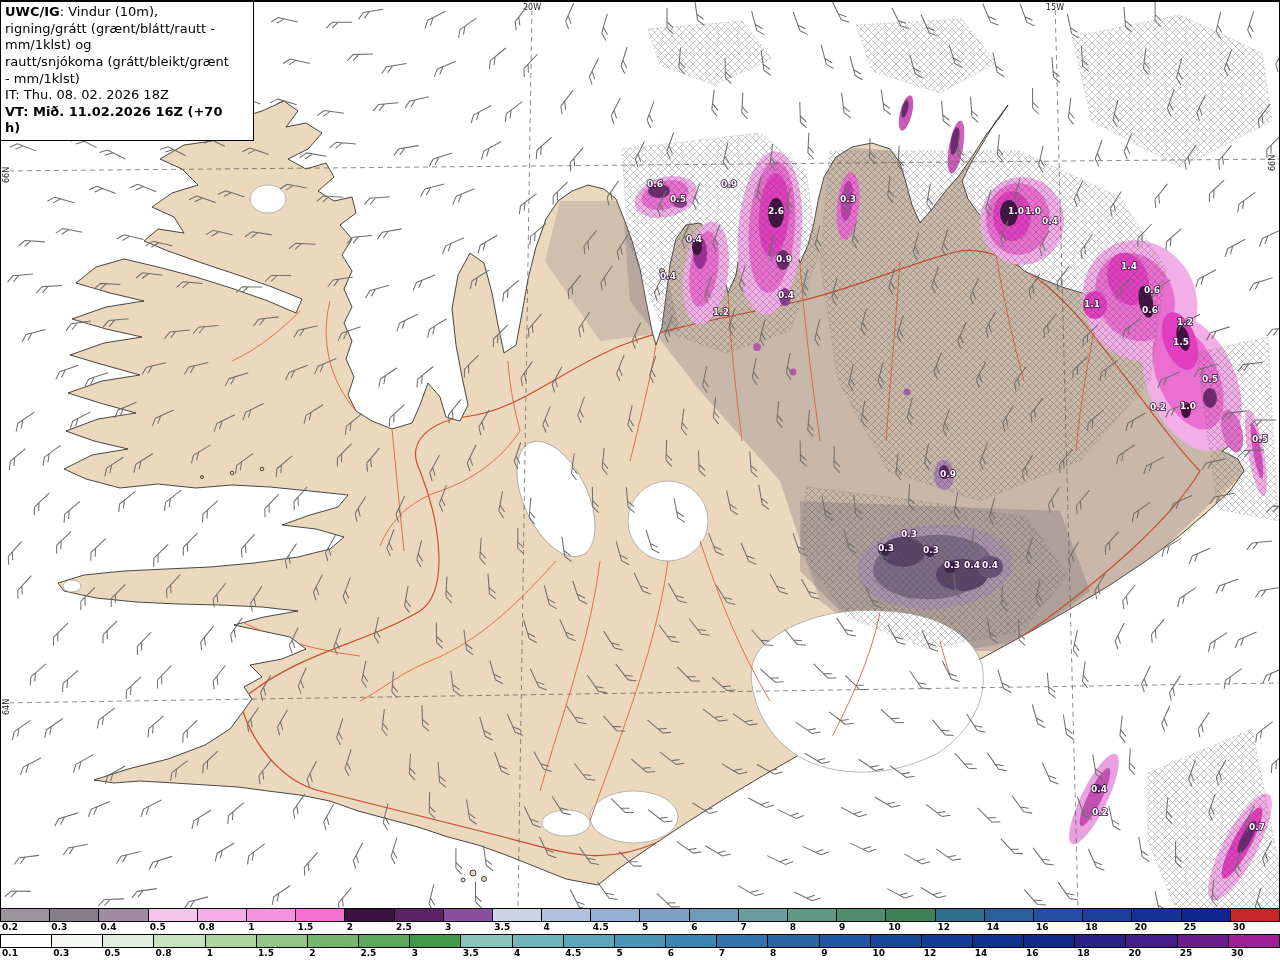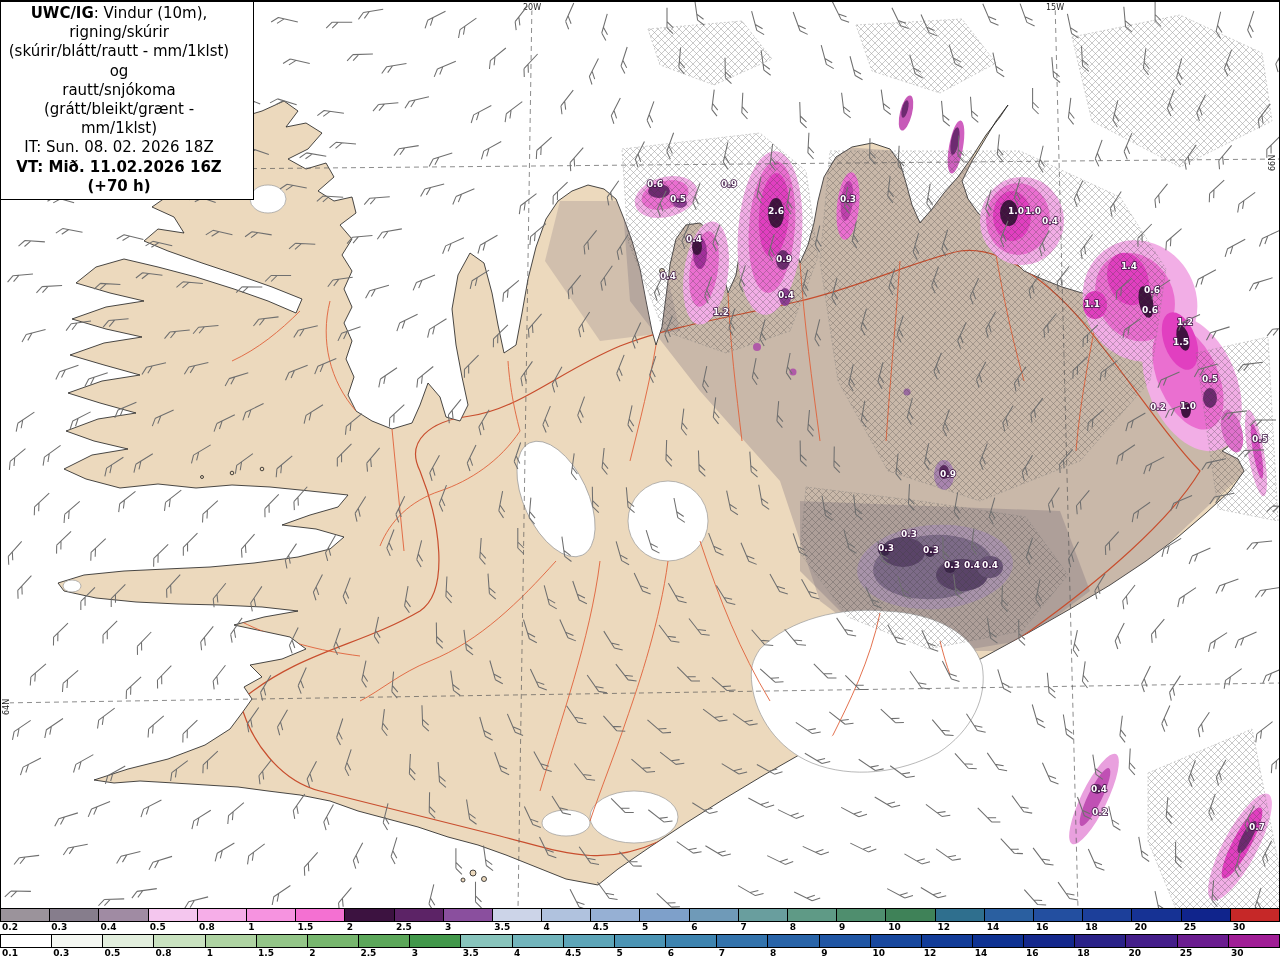--- a/index.html
+++ b/index.html
@@ -10,21 +10,21 @@
   .grat{stroke:#555;stroke-width:0.8;stroke-dasharray:5 4;fill:none;opacity:.85;}
   .gratlab{font:8px "DejaVu Sans",sans-serif;fill:#222;paint-order:stroke;stroke:#fff;stroke-width:2px;}
   .plab{font:bold 9px "DejaVu Sans",sans-serif;fill:#fff;paint-order:stroke;stroke:#3a1040;stroke-width:1.6px;}
   .barb{stroke:#6f6f6f;stroke-width:1.05;fill:none;}
   .coast{fill:#ecd9bd;stroke:#1c1c1c;stroke-width:0.8;}
   .glacier{fill:#ffffff;stroke:#9a9a9a;stroke-width:0.7;}
   .river{fill:none;stroke:#e0613a;stroke-width:0.9;}
   .road{fill:none;stroke:#c84e2e;stroke-width:1.2;}
   .hatch{fill:url(#xhatch);opacity:.5;stroke:#777;stroke-width:0.7;stroke-dasharray:2 2;}
   .legend{position:absolute;left:0;top:0;width:254px;background:#fff;border:1px solid #000;
-          padding:2px 20px 3px 4px;font-size:15px;line-height:1.28;color:#000;box-sizing:border-box;z-index:5;text-align:center;}
+          padding:2px 20px 3px 4px;font-size:13px;line-height:1.28;color:#000;box-sizing:border-box;z-index:5;}
   .legend .b{font-weight:bold;}
   .bars{position:absolute;left:0;top:908px;width:1280px;height:52px;}
   .bar{display:flex;height:14px;border:1px solid #000;box-sizing:border-box;}
   .cell{flex:1;border-right:1px solid #000;box-sizing:border-box;}
   .cell:last-child{border-right:none;}
   .labs{display:flex;height:12px;}
   .lab{flex:1;font:bold 9px "DejaVu Sans",sans-serif;line-height:11px;padding-left:2px;box-sizing:border-box;color:#000;}
 </style>
 </head>
 <body>
@@ -804,23 +804,23 @@
           <text x="1099" y="791" class="plab" text-anchor="middle">0.4</text>
           <text x="1100" y="814" class="plab" text-anchor="middle">0.2</text>
           <text x="1257" y="829" class="plab" text-anchor="middle">0.7</text>
         </g>
 
       <rect x="0.5" y="0.5" width="1279" height="907" fill="none" stroke="#000" stroke-width="1"></rect>
     </svg>
 
     <div class="legend">
       <div><span class="b">UWC/IG</span><span>: Vindur (10m),</span></div>
-      <div>rigning/skúrir (skúrir/blátt/rautt - mm/1klst) og</div>
+      <div>rigning/grátt (grænt/blátt/rautt - mm/1klst) og</div>
       <div>rautt/snjókoma (grátt/bleikt/grænt - mm/1klst)</div>
-      <div>IT: Sun. 08. 02. 2026 18Z</div>
+      <div>IT: Thu. 08. 02. 2026 18Z</div>
       <div class="b">VT: Mið. 11.02.2026 16Z (+70 h)</div>
     </div>
   </div>
 
   <div class="bars">
     <div class="bar" id="snow-bar">
         <div class="cell" style="background: rgb(155, 147, 155);"></div>
         <div class="cell" style="background: rgb(134, 125, 140);"></div>
         <div class="cell" style="background: rgb(160, 139, 163);"></div>
         <div class="cell" style="background: rgb(244, 198, 238);"></div>

